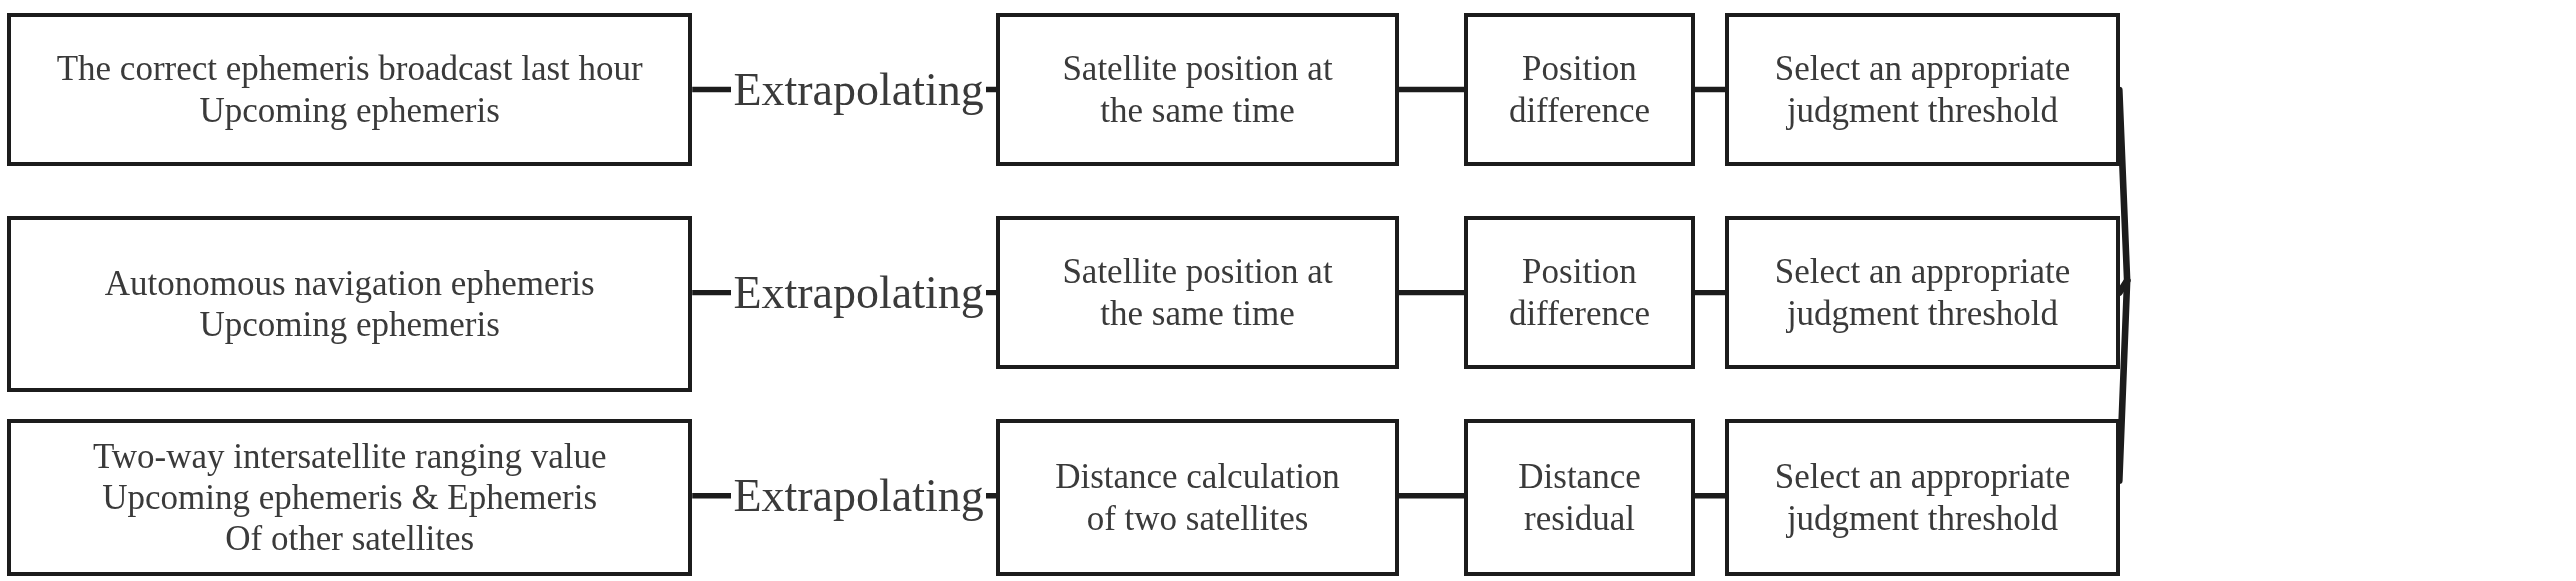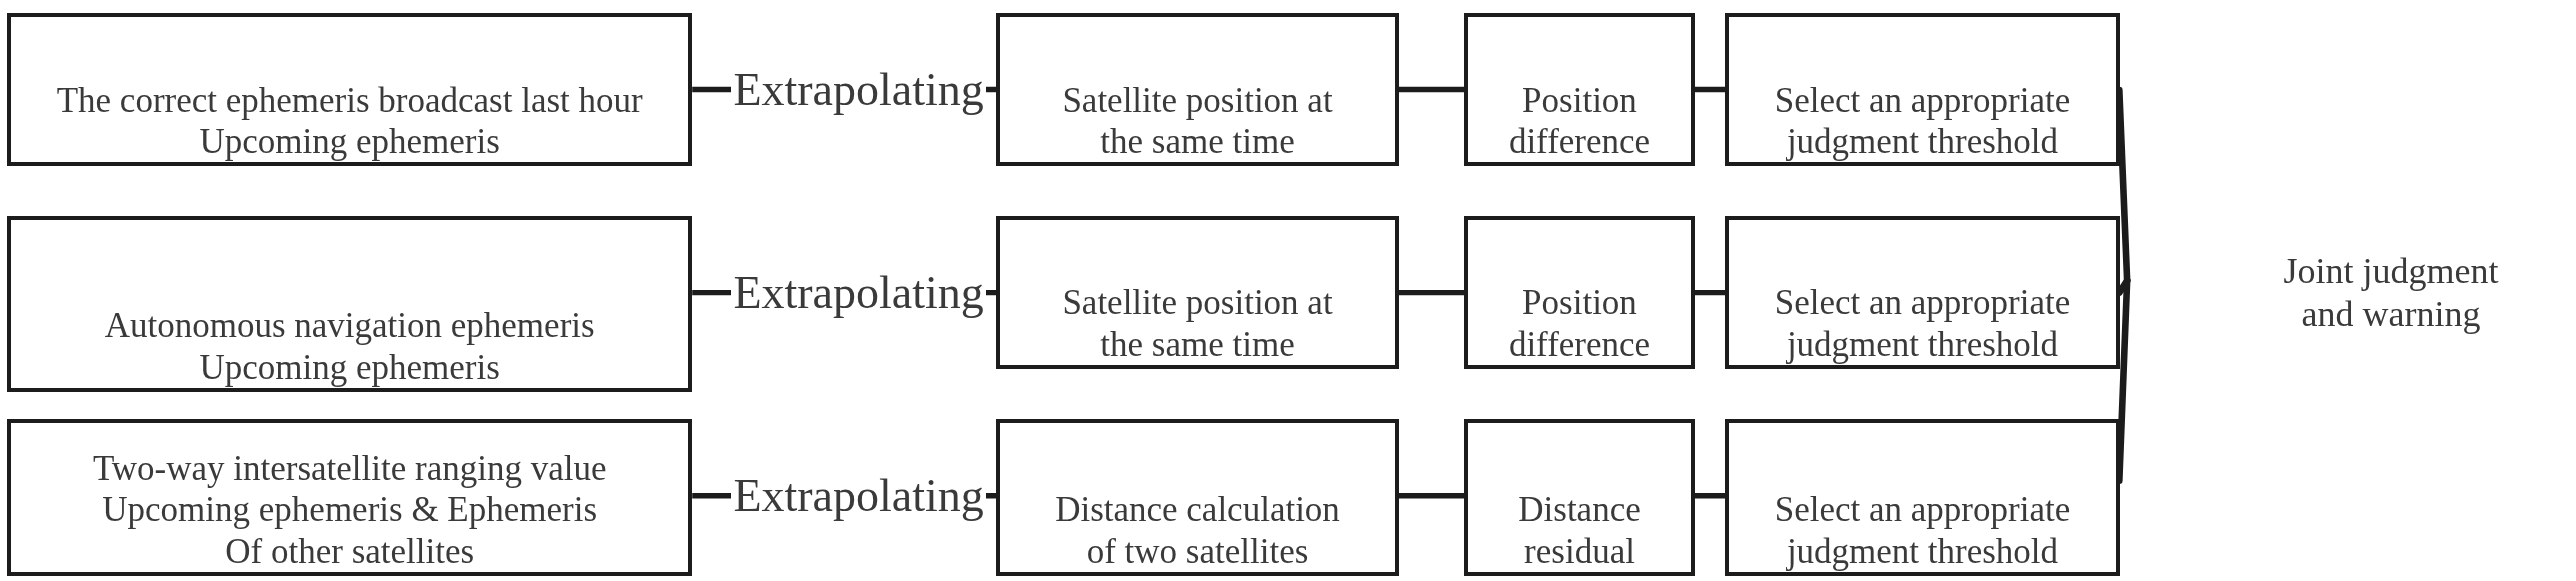--- a/index.html
+++ b/index.html
@@ -25,21 +25,21 @@
     top: 0;
     width: 2576px;
     height: 581px;
   }
   .node-box {
     position: absolute;
     box-sizing: border-box;
     border: 4.2px solid #1c1c1c;
     background: #ffffff;
     display: flex;
-    align-items: flex-end;
+    align-items: center;
     justify-content: center;
     text-align: center;
   }
   .node-text {
     display: block;
     color: #3a3a3a;
     font-size: 35px;
     line-height: 1.18;
     padding: 0 8.4px;
     white-space: pre-line;
@@ -156,17 +156,15 @@
   <div class="node-box" style="left:996px; top:419px; width:403px; height:157px;">
     <span class="node-text">Distance calculation
 of two satellites</span>
   </div>
 
   <div class="node-box" style="left:1725px; top:419px; width:395px; height:157px;">
     <span class="node-text">Select an appropriate
 judgment threshold</span>
   </div>
 
-  <div class="terminal-text" style="left:2223px; top:293px; width:336px;">Joint judgment
-and warning</div>
 
 </div>
 
 
 </body></html>

